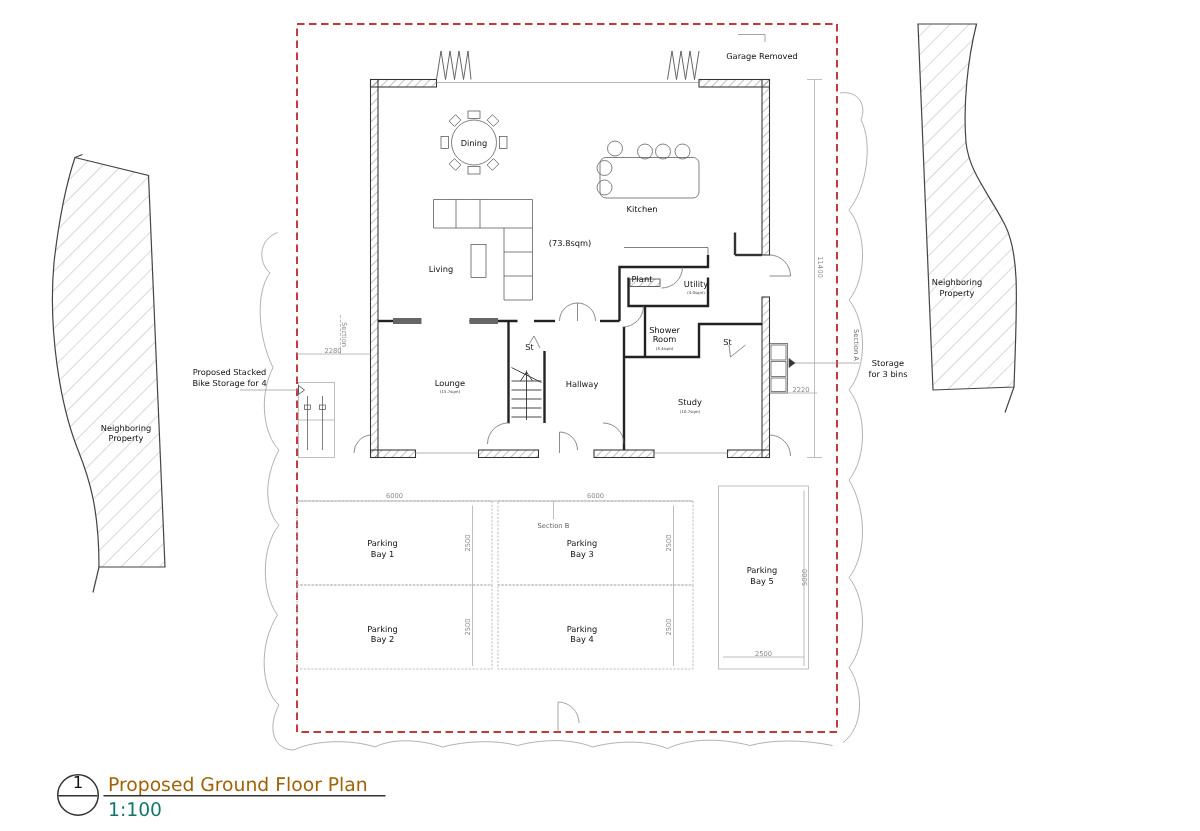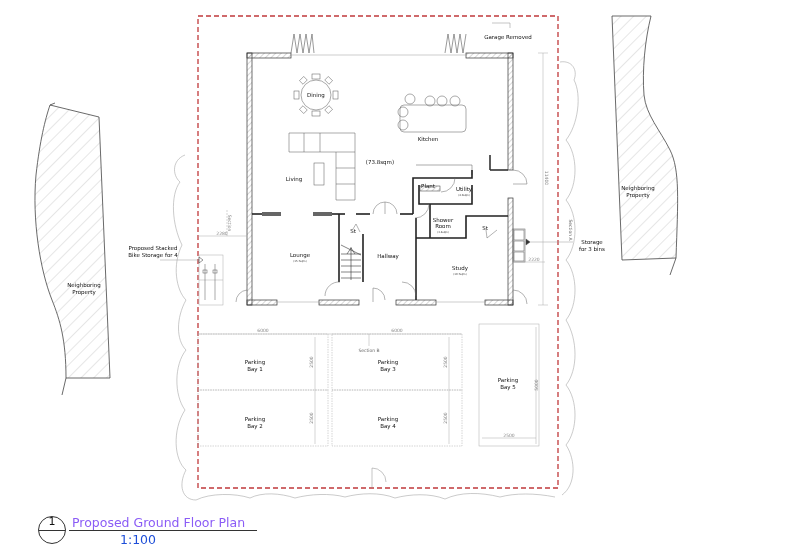--- a/index.html
+++ b/index.html
@@ -5,23 +5,23 @@
   html, body { margin:0; padding:0; background:#ffffff; }
   body { width:800px; height:554px; position:relative; overflow:hidden; font-family:"Liberation Sans", sans-serif; }
   svg#plan { position:absolute; left:0; top:0; }
   .lbl { font-family:"DejaVu Sans", sans-serif; font-size:5.5px; fill:#111; text-anchor:middle; }
   .sub { font-family:"DejaVu Sans", sans-serif; font-size:2.6px; fill:#333; text-anchor:middle; }
   .dim { font-family:"DejaVu Sans", sans-serif; font-size:4.5px; fill:#888; text-anchor:middle; }
   .title-block { position:absolute; left:38px; top:514px; width:200px; height:36px; }
   .tb-circle { position:absolute; left:0; top:2px; width:28px; height:28px; border:1px solid #333; border-radius:50%; box-sizing:border-box; }
   .tb-circle::after { content:""; position:absolute; left:0; right:0; top:13px; border-top:1px solid #333; }
   .tb-num { position:absolute; left:0; top:1px; width:28px; text-align:center; font-family:"DejaVu Sans", sans-serif; font-size:11px; color:#111; }
-  .tb-title { position:absolute; left:34px; top:1px; font-family:"DejaVu Sans", sans-serif; font-size:12.5px; color:#8b5cf6; white-space:nowrap; }
+  .tb-title { position:absolute; left:34px; top:1px; font-family:"DejaVu Sans", sans-serif; font-size:12.5px; color:#a16207; white-space:nowrap; }
   .tb-rule { position:absolute; left:31px; top:16px; width:188px; border-top:1px solid #333; }
-  .tb-scale { position:absolute; left:34px; top:18px; font-family:"DejaVu Sans", sans-serif; font-size:12.5px; color:#1d4ed8;margin-left:48px; }
+  .tb-scale { position:absolute; left:34px; top:18px; font-family:"DejaVu Sans", sans-serif; font-size:12.5px; color:#0f766e; }
 </style>
 </head>
 <body>
 
 <svg id="plan" width="800" height="554" viewBox="0 0 800 554" xmlns="http://www.w3.org/2000/svg">
   <defs>
     <pattern id="hatch" width="4" height="4" patternUnits="userSpaceOnUse" patternTransform="rotate(45)">
       <line x1="0" y1="0" x2="0" y2="4" stroke="#777" stroke-width="0.6"></line>
     </pattern>
     <pattern id="hatchWide" width="9" height="9" patternUnits="userSpaceOnUse" patternTransform="rotate(45)">

